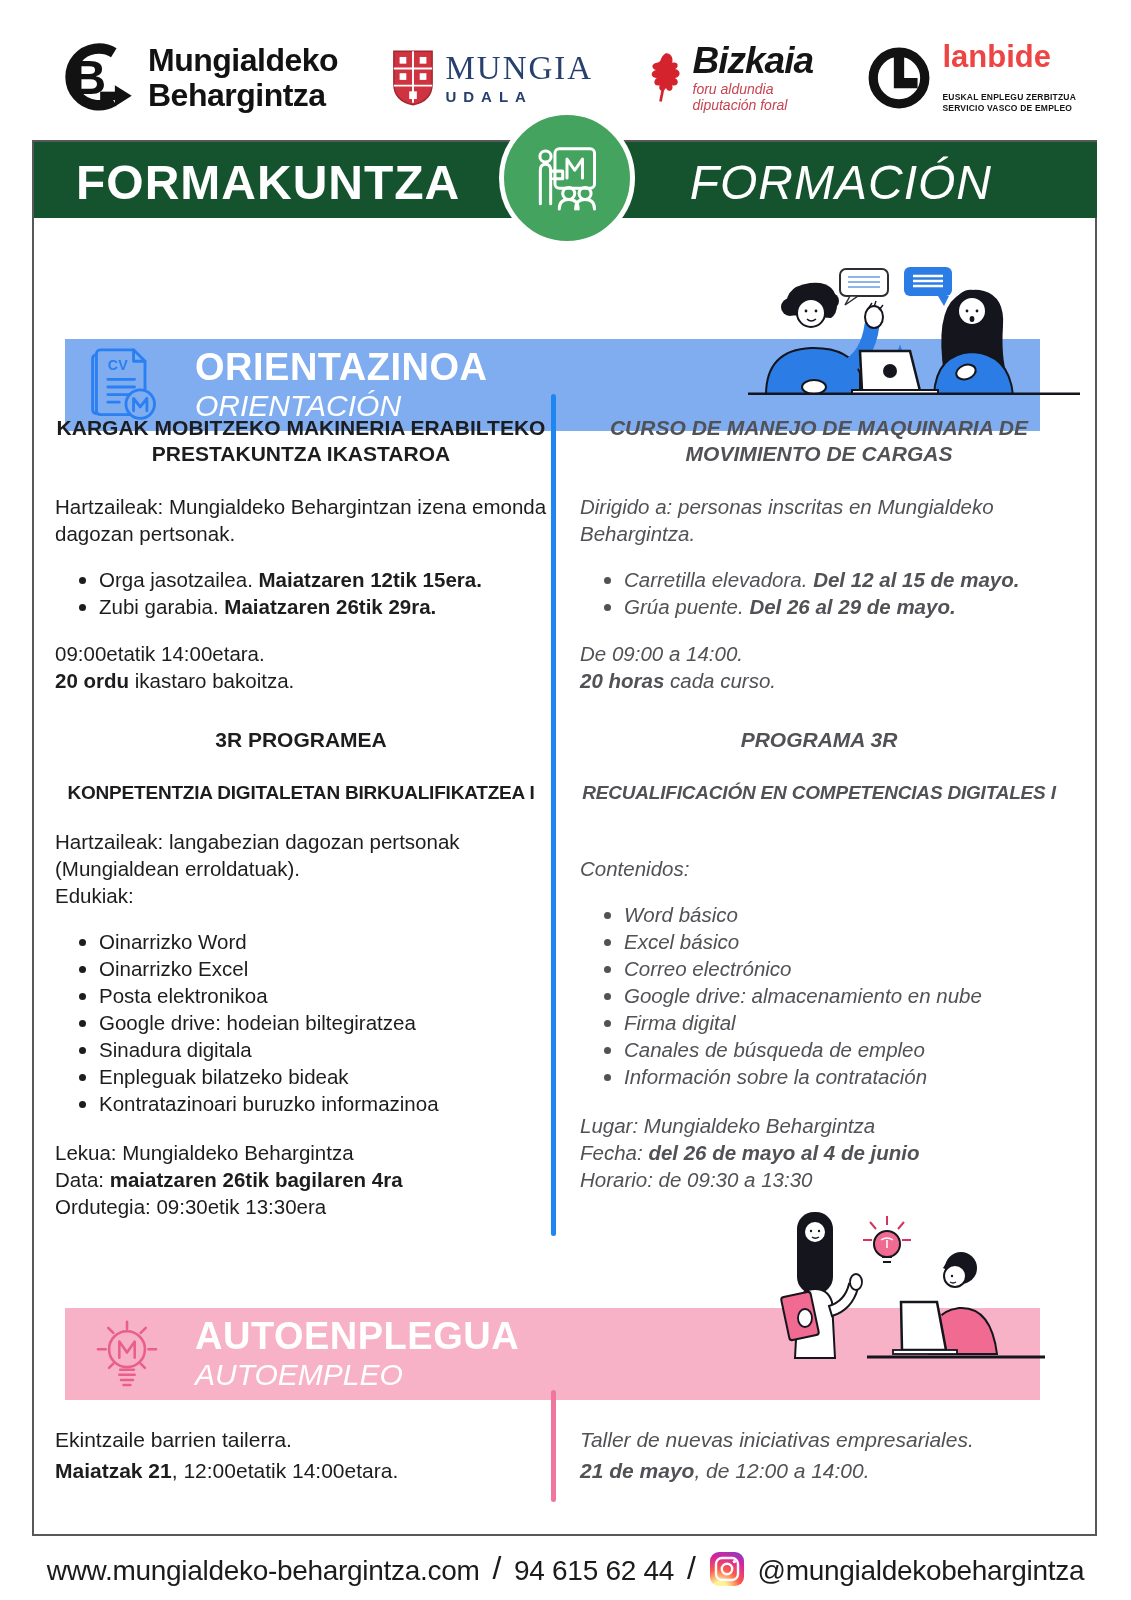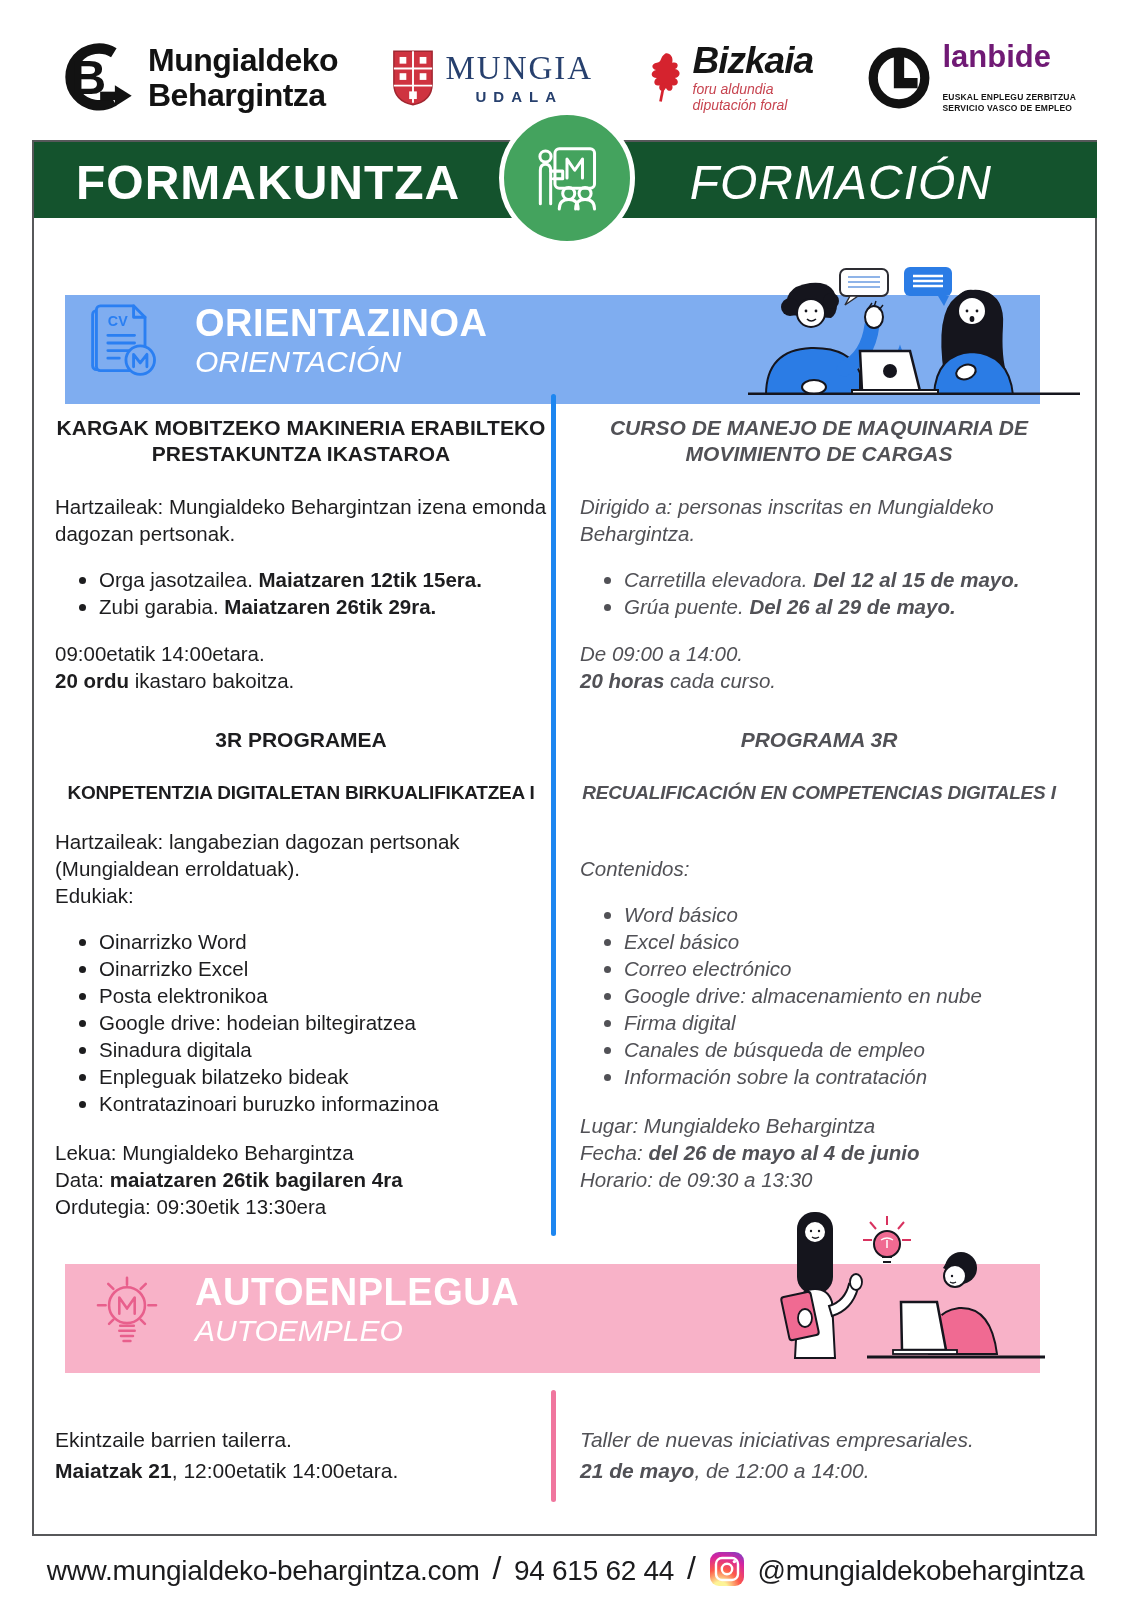--- a/index.html
+++ b/index.html
@@ -5,39 +5,39 @@
   html,body{margin:0;padding:0;background:#ffffff;}
   #poster{
     position:relative;width:1131px;height:1600px;background:#fff;
     font-family:"Liberation Sans",sans-serif;overflow:hidden;color:#1d1d1f;
   }
   
   .logos{position:absolute;top:30px;left:56px;width:1020px;height:96px;
     display:flex;justify-content:space-between;align-items:center;}
   .logo{display:flex;align-items:center;gap:10px;}
   .bh-text{font-weight:700;font-size:32px;line-height:35px;color:#121212;letter-spacing:-0.5px;}
-  .mungia-text{text-align:center;}
+  .mungia-text{}
   .mungia-name{font-family:"Liberation Serif",serif;font-size:33px;color:#27406e;letter-spacing:2px;line-height:34px;}
   .mungia-sub{font-size:15px;color:#27406e;letter-spacing:7px;font-weight:700;margin-top:3px;}
   .bizkaia-name{font-style:italic;font-weight:700;font-size:37px;color:#151515;line-height:36px;letter-spacing:-1px;}
   .bizkaia-sub{font-size:14px;color:#c74450;font-style:italic;line-height:16px;margin-top:2px;}
-  .lanbide-name{font-weight:700;font-size:31px;color:#701a75;line-height:30px;}
+  .lanbide-name{font-weight:700;font-size:31px;color:#ef4444;line-height:30px;}
   .lanbide-sub{font-size:8.5px;color:#151515;font-weight:700;line-height:11px;letter-spacing:0.2px;margin-top:20px;}
   
   .content-box{position:absolute;left:32px;top:140px;width:1065px;height:1396px;
     border:2px solid #57585a;box-sizing:border-box;background:#fff;}
   
   .green-banner{position:absolute;left:34px;top:142px;width:1063px;height:76px;background:#14532d;}
   .formakuntza{position:absolute;left:42px;top:13px;font-size:48px;font-weight:700;color:#fff;letter-spacing:1px;}
   .formacion{position:absolute;right:105px;top:13px;font-size:48px;font-style:italic;color:#fff;letter-spacing:1px;}
   .green-circle{position:absolute;left:499px;top:110px;width:136px;height:136px;border-radius:50%;
     background:#44a35e;border:5px solid #fff;box-sizing:border-box;z-index:6;
     display:flex;align-items:center;justify-content:center;}
   
-  .section-banner{position:absolute;left:65px;width:975px;height:109px;}
+  .section-banner{position:absolute;left:65px;width:975px;height:92px;margin-top:44px;}
   .banner-blue{top:295px;background:#7fadf0;}
   .banner-pink{top:1264px;background:#f8b2c8;}
   .sec-icon{position:absolute;left:20px;top:7px;}
   .sec-titles{position:absolute;left:130px;top:6px;}
   .sec-title-eu{font-size:38px;font-weight:700;color:#fff;line-height:44px;letter-spacing:0.5px;}
   .sec-title-es{font-size:30px;font-style:italic;color:#fff;line-height:34px;}
   .illu{position:absolute;z-index:5;}
   .illu-top{left:748px;top:255px;}
   .illu-bottom{left:775px;top:1206px;}
   

